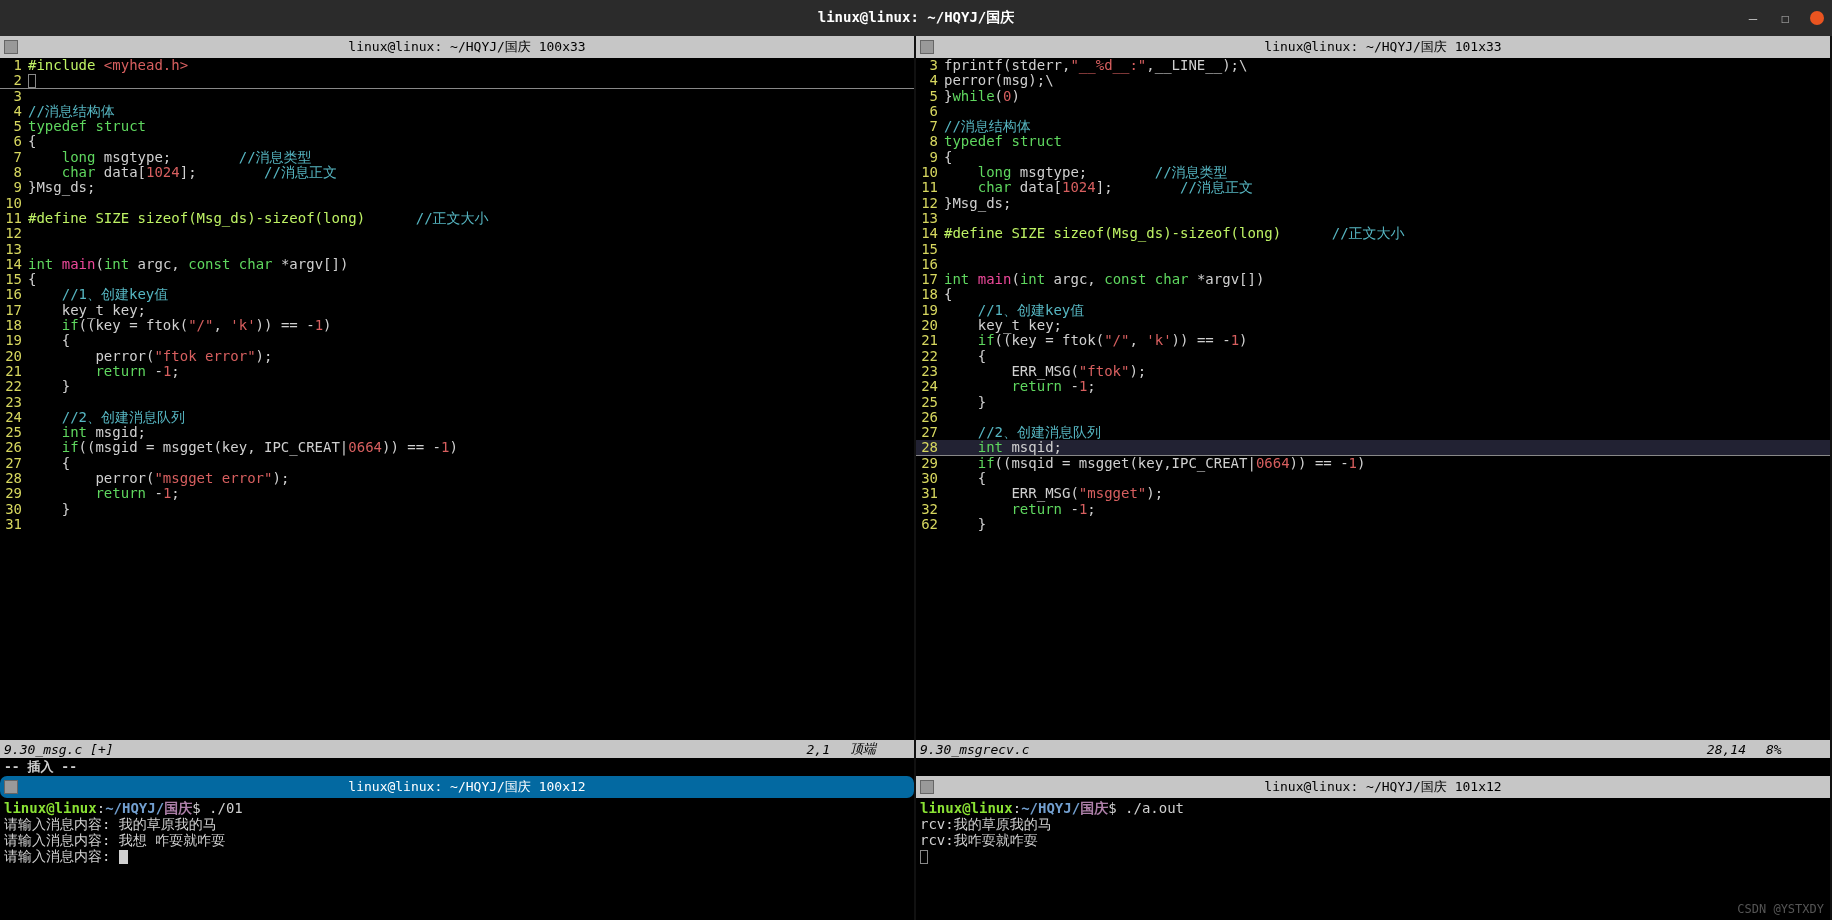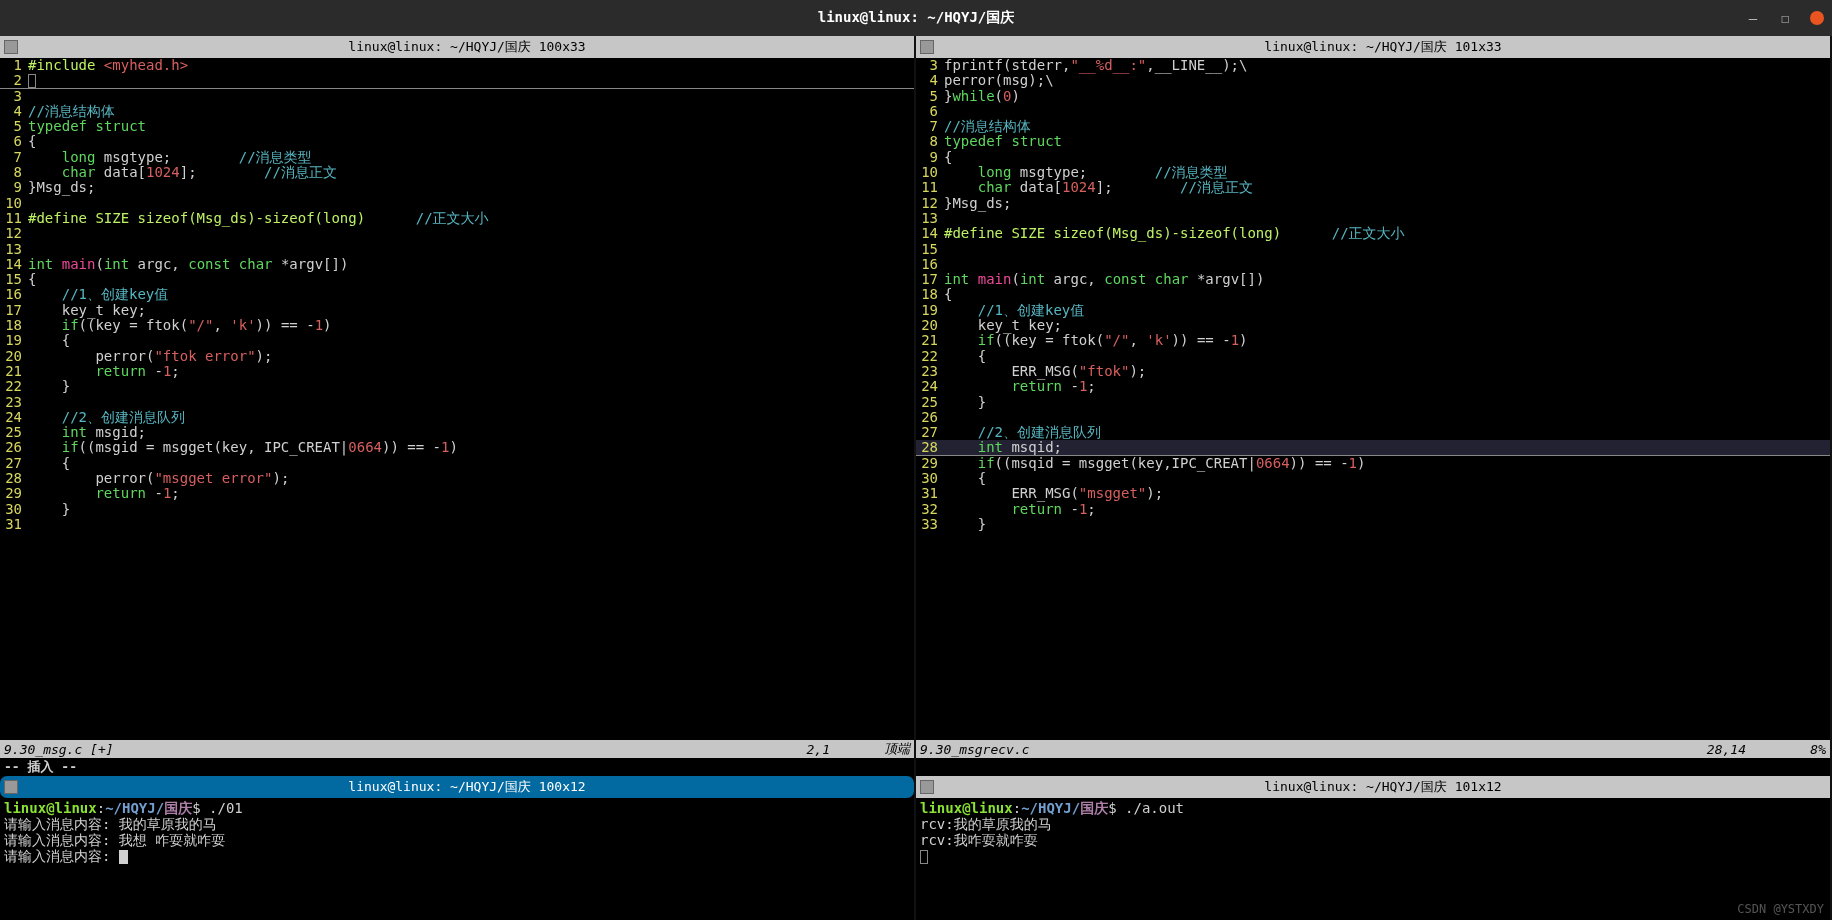--- a/index.html
+++ b/index.html
@@ -83,21 +83,21 @@
   background: #c6c6c6;
   color: #000;
   display: flex;
   align-items: center;
   padding: 0 4px;
   font-size: 13px;
   font-style: italic;
 }
 .statusbar .sleft { flex:1; }
 .statusbar .smid { width:120px; text-align:right; padding-right:20px; }
-.statusbar .sright { width:60px; text-align:right; }
+.statusbar .sright { width:60px; text-align:left; }
 .modeline {
   height: 18px;
   background:#000;
   color:#d0d0d0;
   padding:0 4px;
   font-size:13px;
   font-weight:bold;
 }
 .bottom-row {
   display:flex;
@@ -226,21 +226,21 @@
         <div class="code-line"><div class="lineno">23</div><div class="code"><span class="c-id">        ERR_MSG(</span><span class="c-str">"ftok"</span><span class="c-id">);</span></div></div>
         <div class="code-line"><div class="lineno">24</div><div class="code"><span class="c-id">        </span><span class="c-kw">return</span><span class="c-id"> -</span><span class="c-num">1</span><span class="c-id">;</span></div></div>
         <div class="code-line"><div class="lineno">25</div><div class="code"><span class="c-id">    }</span></div></div>
         <div class="code-line"><div class="lineno">26</div><div class="code"></div></div>
         <div class="code-line"><div class="lineno">27</div><div class="code"><span class="c-id">    </span><span class="c-cmt">//2、创建消息队列</span></div></div>
         <div class="code-line hl-line underline-row"><div class="lineno">28</div><div class="code"><span class="c-id">    </span><span class="c-typ">int</span><span class="c-id"> msqid;</span></div></div>
         <div class="code-line"><div class="lineno">29</div><div class="code"><span class="c-id">    </span><span class="c-kw">if</span><span class="c-id">((msqid = msgget(key,IPC_CREAT|</span><span class="c-num">0664</span><span class="c-id">)) == -</span><span class="c-num">1</span><span class="c-id">)</span></div></div>
         <div class="code-line"><div class="lineno">30</div><div class="code"><span class="c-id">    {</span></div></div>
         <div class="code-line"><div class="lineno">31</div><div class="code"><span class="c-id">        ERR_MSG(</span><span class="c-str">"msgget"</span><span class="c-id">);</span></div></div>
         <div class="code-line"><div class="lineno">32</div><div class="code"><span class="c-id">        </span><span class="c-kw">return</span><span class="c-id"> -</span><span class="c-num">1</span><span class="c-id">;</span></div></div>
-        <div class="code-line"><div class="lineno">33</div><div class="code"><span class="c-id">    }</span></div></div>
+        <div class="code-line"><div class="lineno">62</div><div class="code"><span class="c-id">    }</span></div></div>
       </div>
     <div class="statusbar">
       <div class="sleft">9.30_msgrecv.c</div>
       <div class="smid">28,14</div>
       <div class="sright">8%</div>
     </div>
     <div class="modeline"></div>
   </div>
 </div>
 

